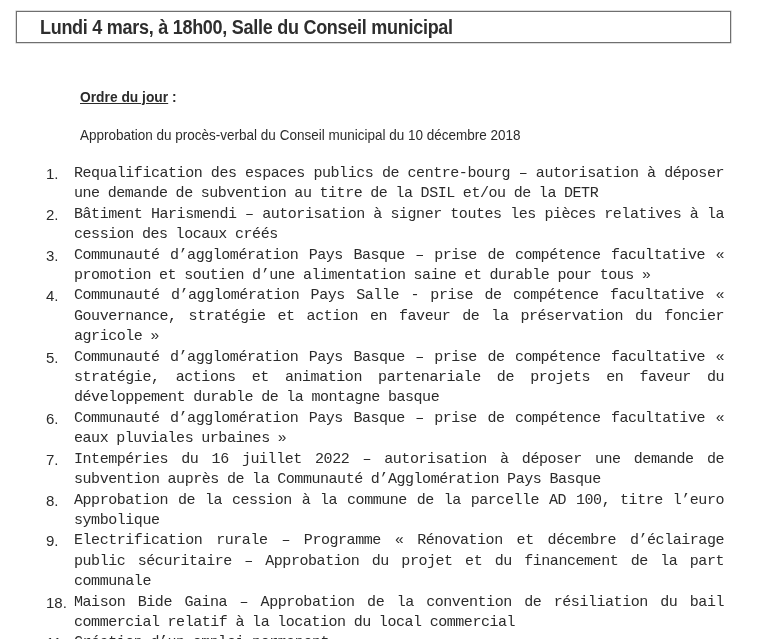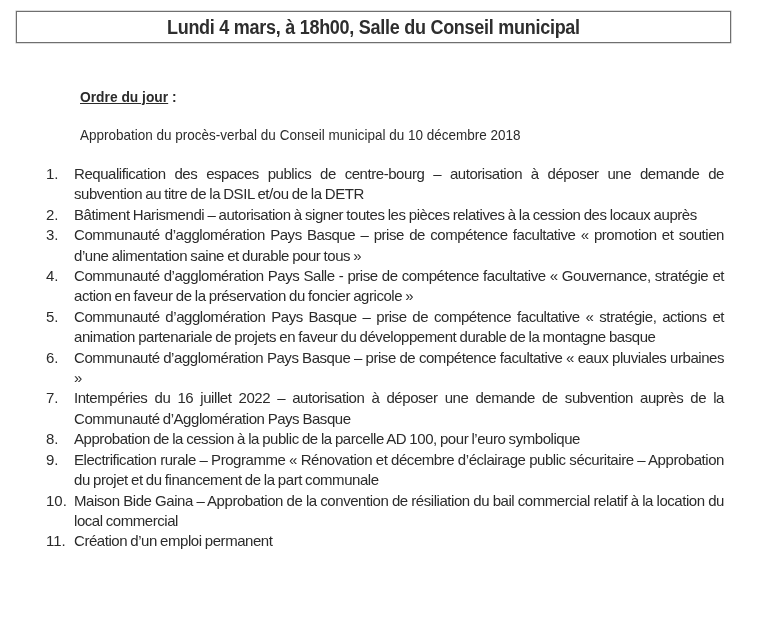--- a/index.html
+++ b/index.html
@@ -18,21 +18,20 @@
     .title-box {
       position: absolute;
       left: 16px;
       top: 11px;
       width: 713px;
       height: 30px;
       border: 1px solid #6f6f6f;
       box-shadow: 0 0 0 0.5px #b8b8b8;
       display: flex;
       align-items: center;
-      justify-content: center;
     }
     .title-text {
       font-size: 20px;
       font-weight: bold;
       color: #2e2e2e;
       letter-spacing: -0.3px;
       transform: scaleX(0.9);
       white-space: nowrap;
     }
     .agenda-heading {
@@ -74,20 +73,21 @@
     .item-num {
       width: 28px;
       flex: 0 0 28px;
       white-space: nowrap;
     }
     .item-text {
       flex: 1;
       text-align: justify;
       letter-spacing: -0.45px;
       word-spacing: -0.5px;
+      font-family: Liberation Mono, monospace;
     }
   </style>
 </head>
 <body>
 
 <div class="title-box">
   <span class="title-text">Lundi 4 mars, à 18h00, Salle du Conseil municipal</span>
 </div>
 
 <div class="agenda-heading">
@@ -96,21 +96,21 @@
 
 <div class="approval-line">Approbation du procès-verbal du Conseil municipal du 10 décembre 2018</div>
 
 <ol class="items">
   <li class="item">
     <span class="item-num">1.</span>
     <span class="item-text">Requalification des espaces publics de centre-bourg – autorisation à déposer une demande de subvention au titre de la DSIL et/ou de la DETR</span>
   </li>
   <li class="item">
     <span class="item-num">2.</span>
-    <span class="item-text">Bâtiment Harismendi – autorisation à signer toutes les pièces relatives à la cession des locaux auprès</span>
+    <span class="item-text">Bâtiment Harismendi – autorisation à signer toutes les pièces relatives à la cession des locaux créés</span>
   </li>
   <li class="item">
     <span class="item-num">3.</span>
     <span class="item-text">Communauté d’agglomération Pays Basque – prise de compétence facultative « promotion et soutien d’une alimentation saine et durable pour tous »</span>
   </li>
   <li class="item">
     <span class="item-num">4.</span>
     <span class="item-text">Communauté d’agglomération Pays Salle - prise de compétence facultative « Gouvernance, stratégie et action en faveur de la préservation du foncier agricole »</span>
   </li>
   <li class="item">
@@ -120,27 +120,27 @@
   <li class="item">
     <span class="item-num">6.</span>
     <span class="item-text">Communauté d’agglomération Pays Basque – prise de compétence facultative « eaux pluviales urbaines »</span>
   </li>
   <li class="item">
     <span class="item-num">7.</span>
     <span class="item-text">Intempéries du 16 juillet 2022 – autorisation à déposer une demande de subvention auprès de la Communauté d’Agglomération Pays Basque</span>
   </li>
   <li class="item">
     <span class="item-num">8.</span>
-    <span class="item-text">Approbation de la cession à la public de la parcelle AD 100, pour l’euro symbolique</span>
+    <span class="item-text">Approbation de la cession à la commune de la parcelle AD 100, titre l’euro symbolique</span>
   </li>
   <li class="item">
     <span class="item-num">9.</span>
     <span class="item-text">Electrification rurale – Programme « Rénovation et décembre d’éclairage public sécuritaire – Approbation du projet et du financement de la part communale</span>
   </li>
   <li class="item">
-    <span class="item-num">10.</span>
+    <span class="item-num">18.</span>
     <span class="item-text">Maison Bide Gaina – Approbation de la convention de résiliation du bail commercial relatif à la location du local commercial</span>
   </li>
   <li class="item">
     <span class="item-num">11.</span>
     <span class="item-text">Création d’un emploi permanent</span>
   </li>
 </ol>
 
 </body></html>

